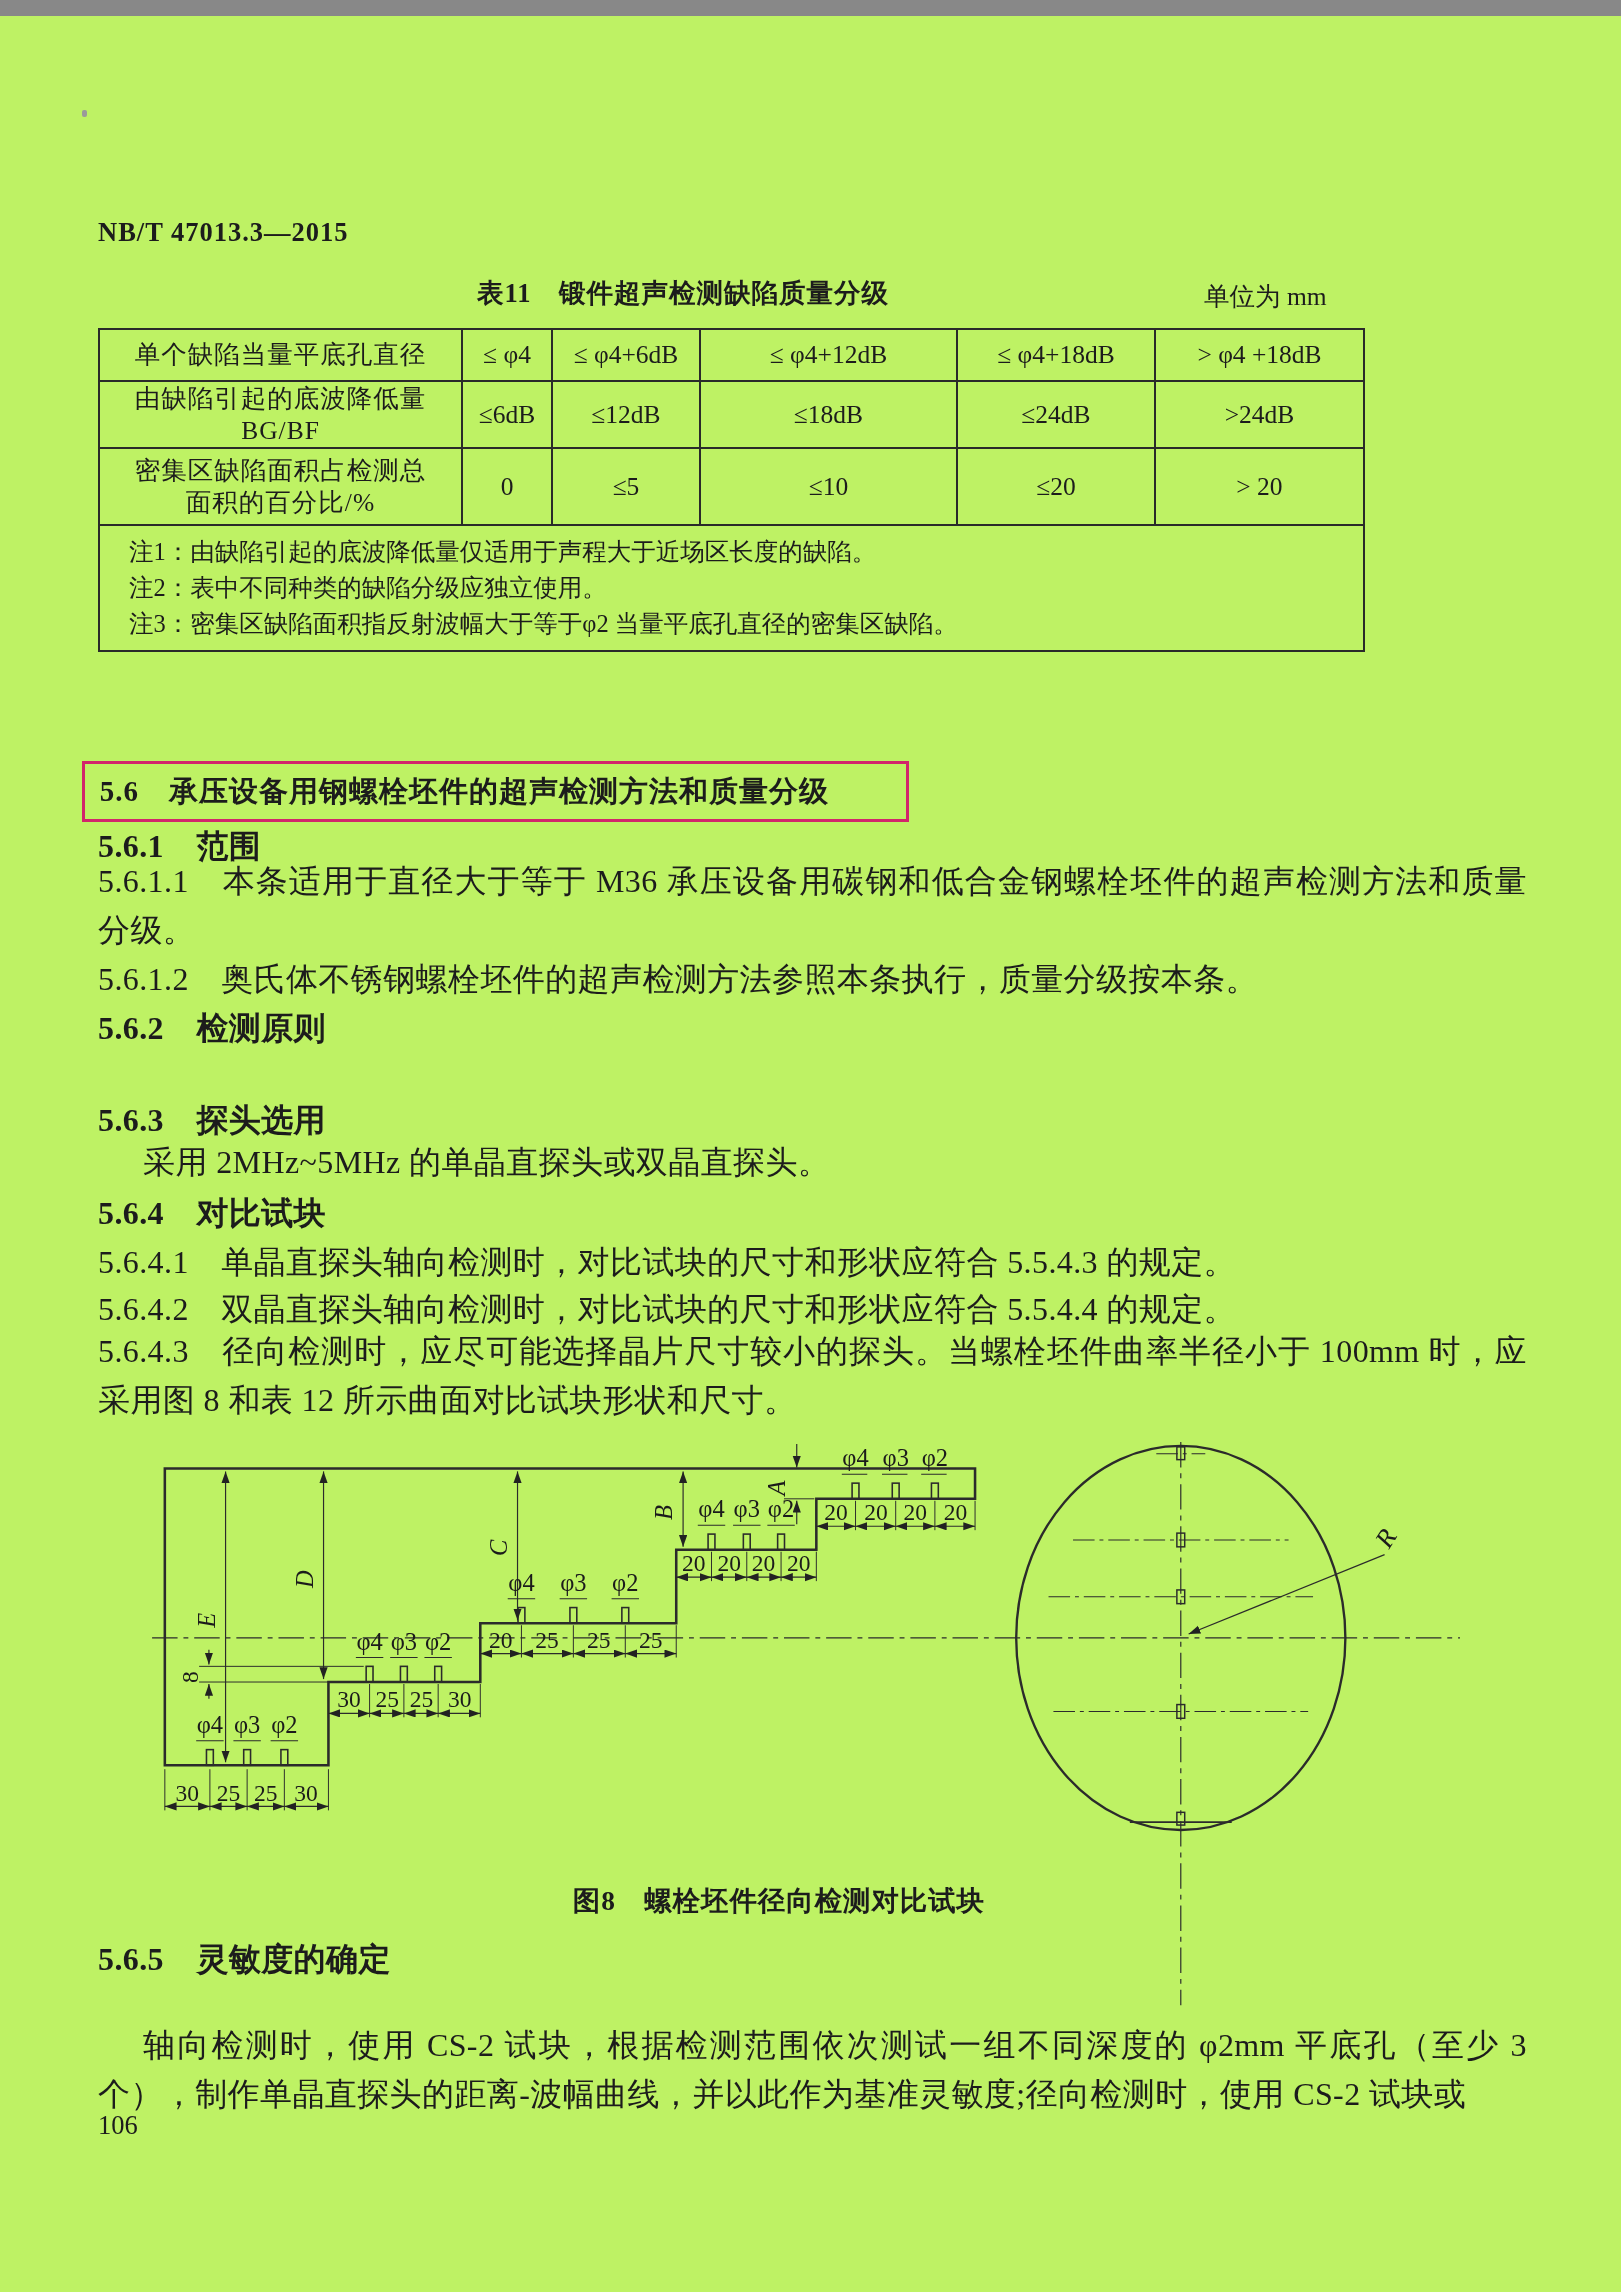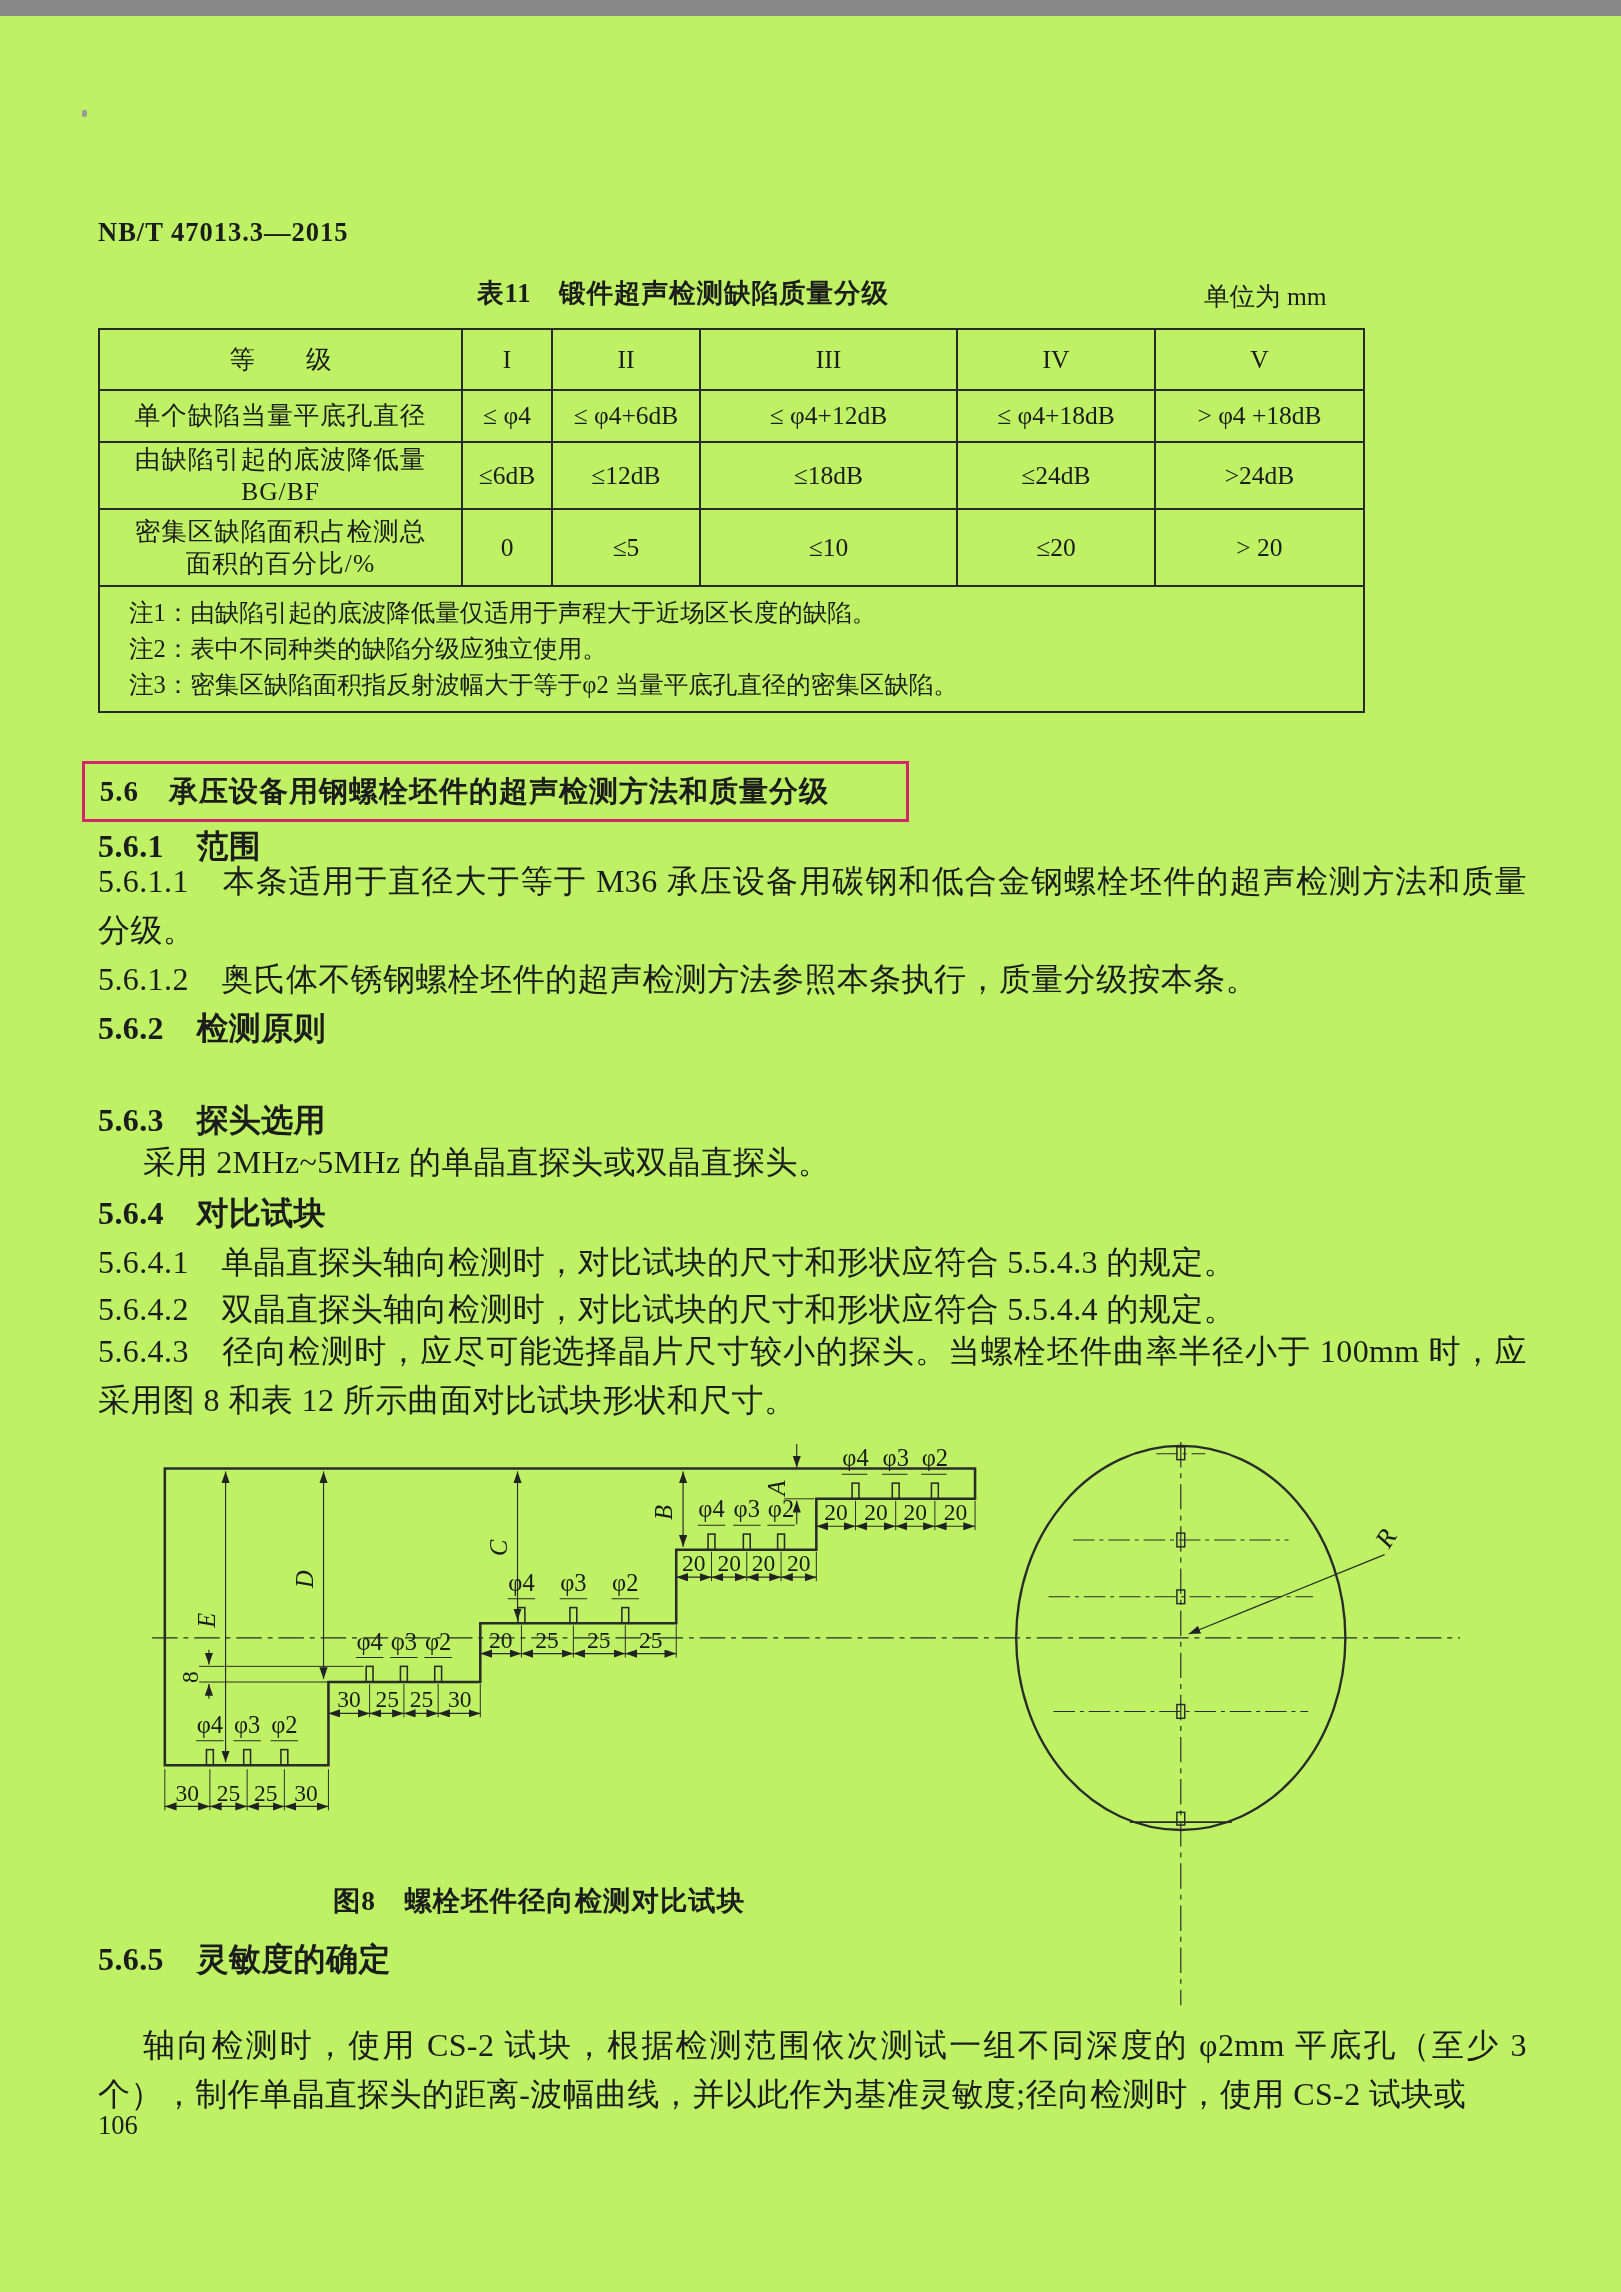--- a/index.html
+++ b/index.html
@@ -26,21 +26,21 @@
   }
   table.t11 { border:2.9px solid #242424; }
   table.t11 .lbl { letter-spacing:1px; }
   td.notes-cell { text-align:left !important; padding:7.8px 9.8px 7.8px 29px !important; }
   .note-line { font-size:24.5px; line-height:36px; white-space:nowrap; }
   .redbox {
     position:absolute; border:3.9px solid #d2256b; height:55px;
     display:flex; align-items:center; padding-left:14.7px; box-sizing:content-box;
   }
   .redbox .txt { font-size:29px; font-weight:bold; letter-spacing:1px; white-space:nowrap; }
-  .caption { position:absolute; font-size:27.4px; font-weight:bold; letter-spacing:1px; text-align:center; }
+  .caption { position:absolute; font-size:27.4px; font-weight:bold; letter-spacing:1px; text-align:right; }
   .pagenum { position:absolute; font-size:26.5px; }
   .speck { position:absolute; width:4.9px; height:6.9px; background:#9a9a9a; border-radius:2px; }
   svg text { fill:#1b1b1b; font-family:"Liberation Serif","DejaVu Sans",serif; }
   .flabel  { font-size:25px; }
   .dimnum  { font-size:24px; }
   .dimletter { font-size:25px; font-style:italic; }
   .rlabel { font-size:27px; font-style:italic; }
 </style>
 </head>
 <body>
@@ -57,28 +57,20 @@
   <table class="t11 abs" style="left:98px; top:312px; width:1264px;">
     <colgroup>
       <col style="width:363px">
         <col style="width:90px">
         <col style="width:148px">
       <col style="width:257px">
         <col style="width:198px">
         <col style="width:209px">
     </colgroup>
     <tbody>
-        <tr style="height:61px">
-      <th>等　　级</th>
-      <th>I</th>
-      <th>II</th>
-      <th>III</th>
-      <th>IV</th>
-      <th>V</th>
-    </tr>
     <tr style="height:52px">
       <td class="lbl">单个缺陷当量平底孔直径</td>
       <td>≤ φ4</td>
       <td>≤ φ4+6dB</td>
       <td>≤ φ4+12dB</td>
       <td>≤ φ4+18dB</td>
       <td>&gt; φ4 +18dB</td>
     </tr>
     <tr style="height:67px">
       <td class="lbl">

